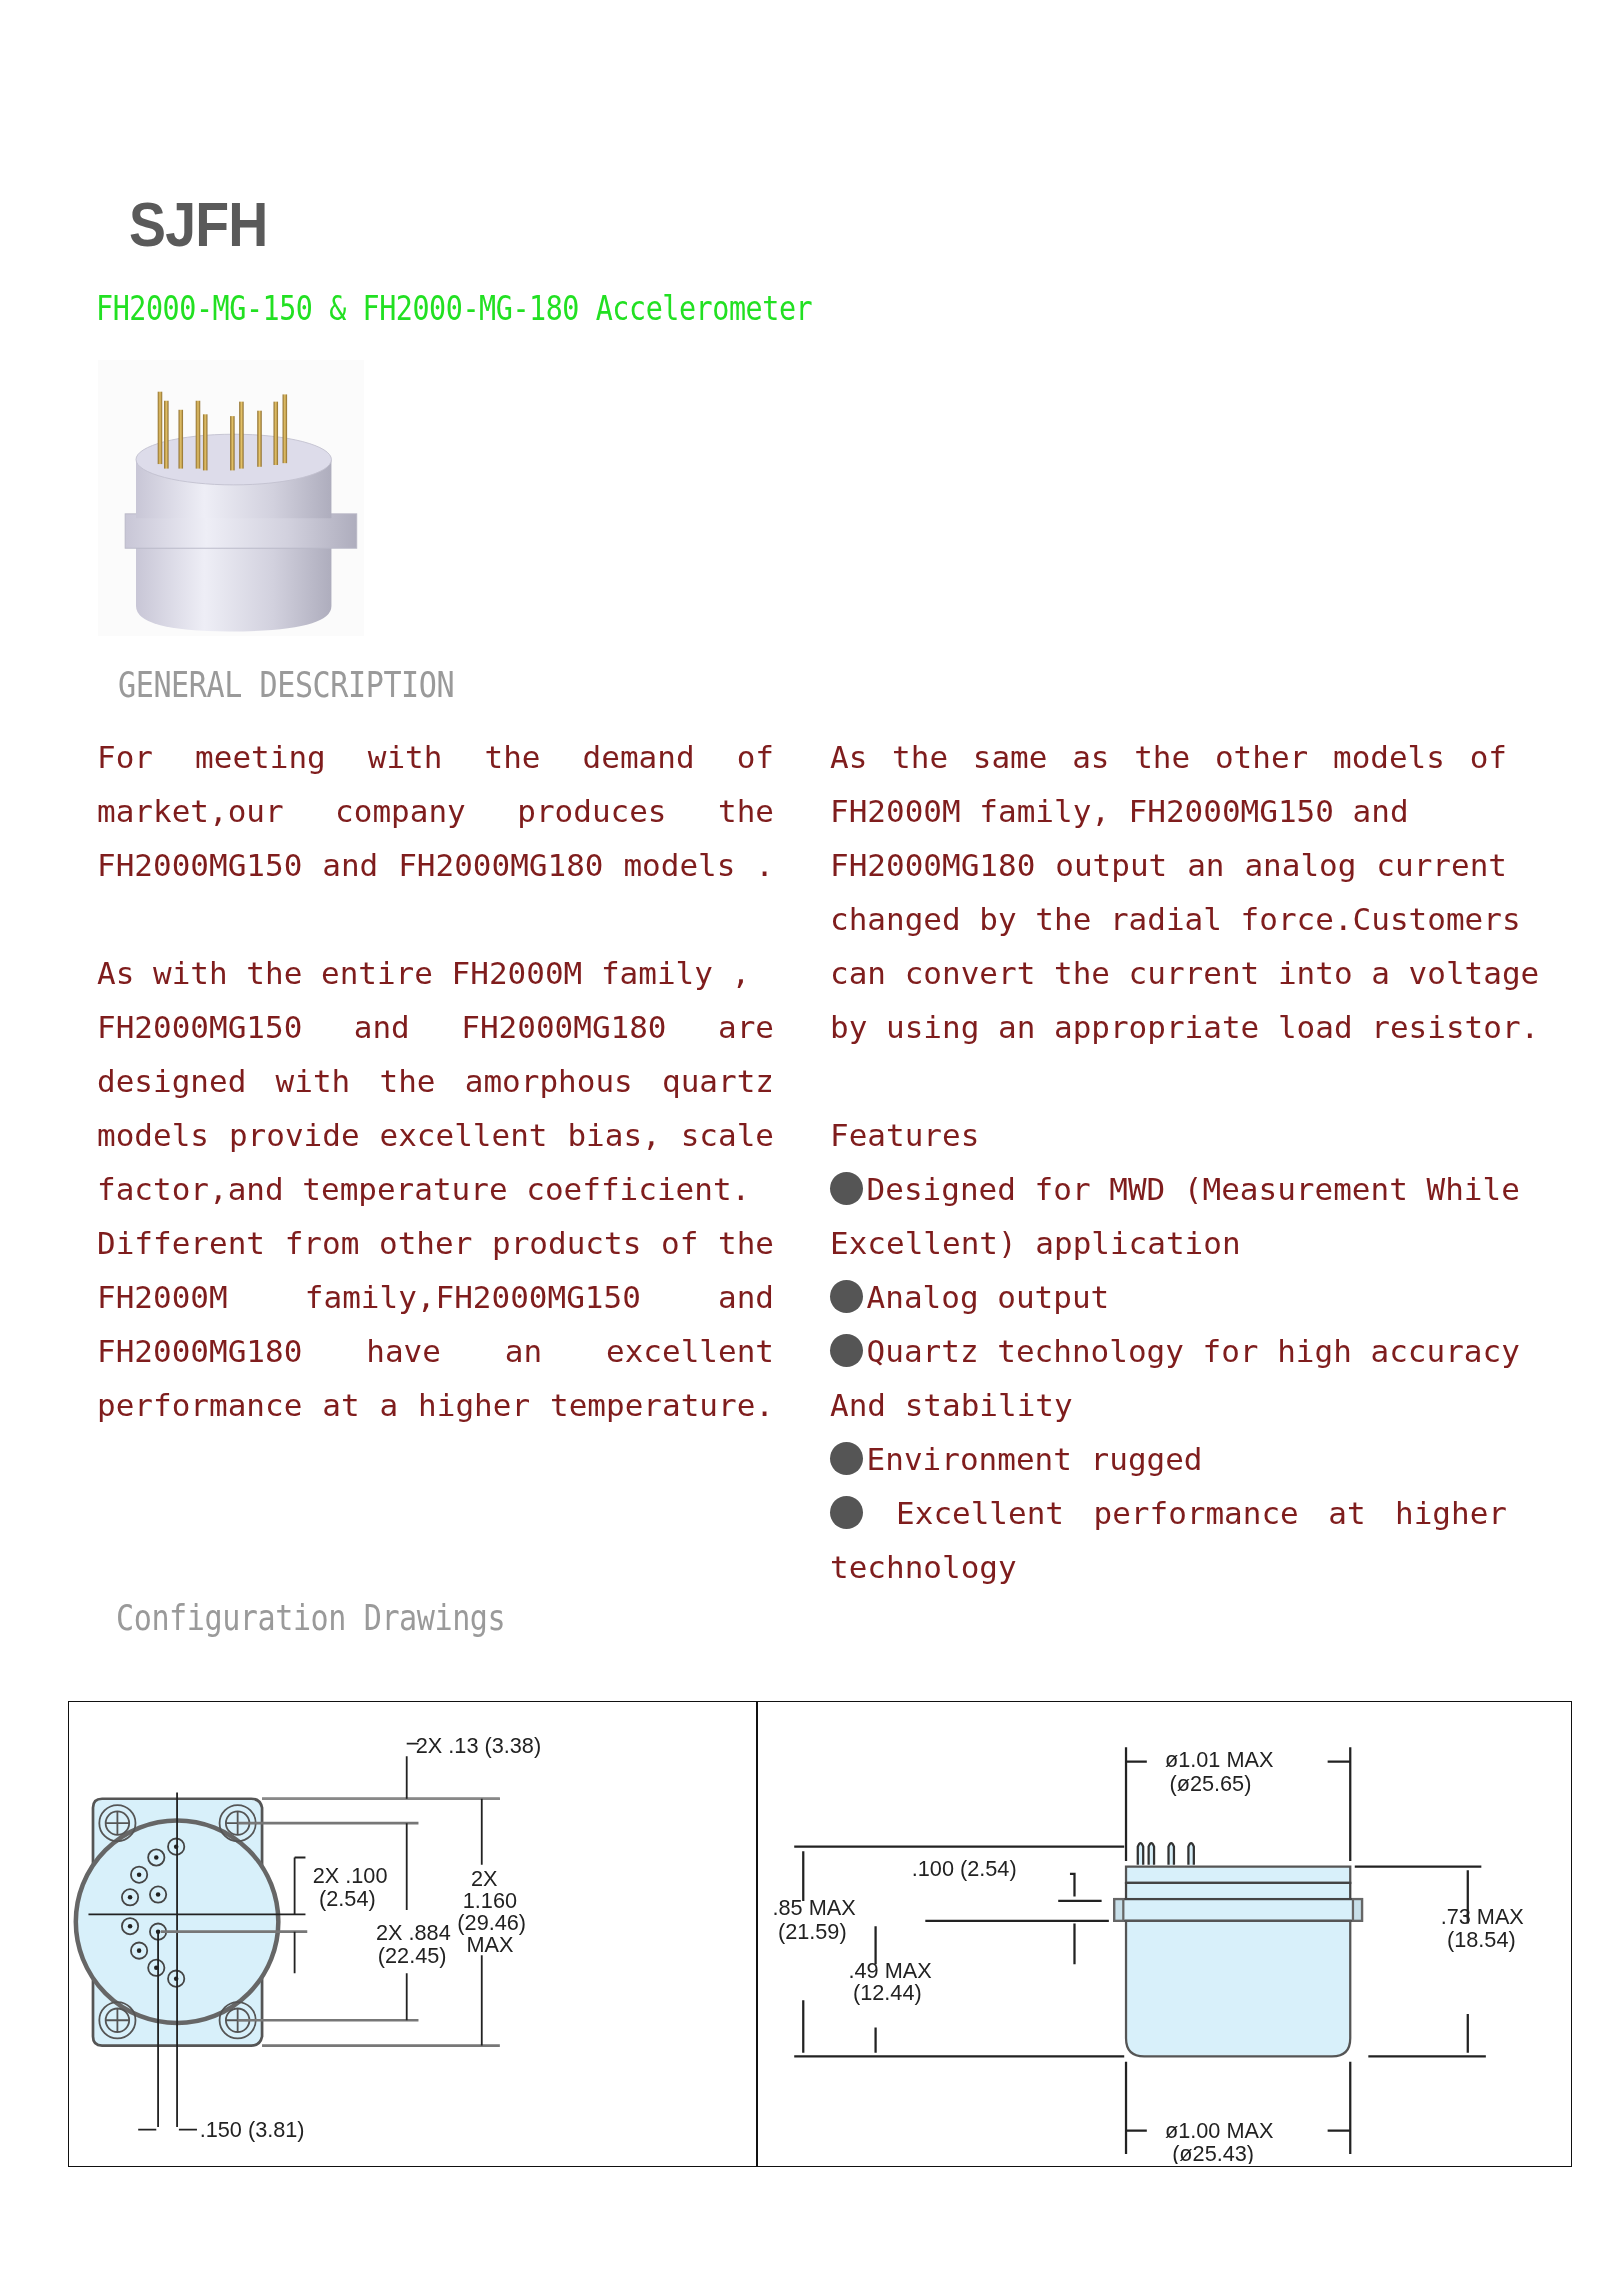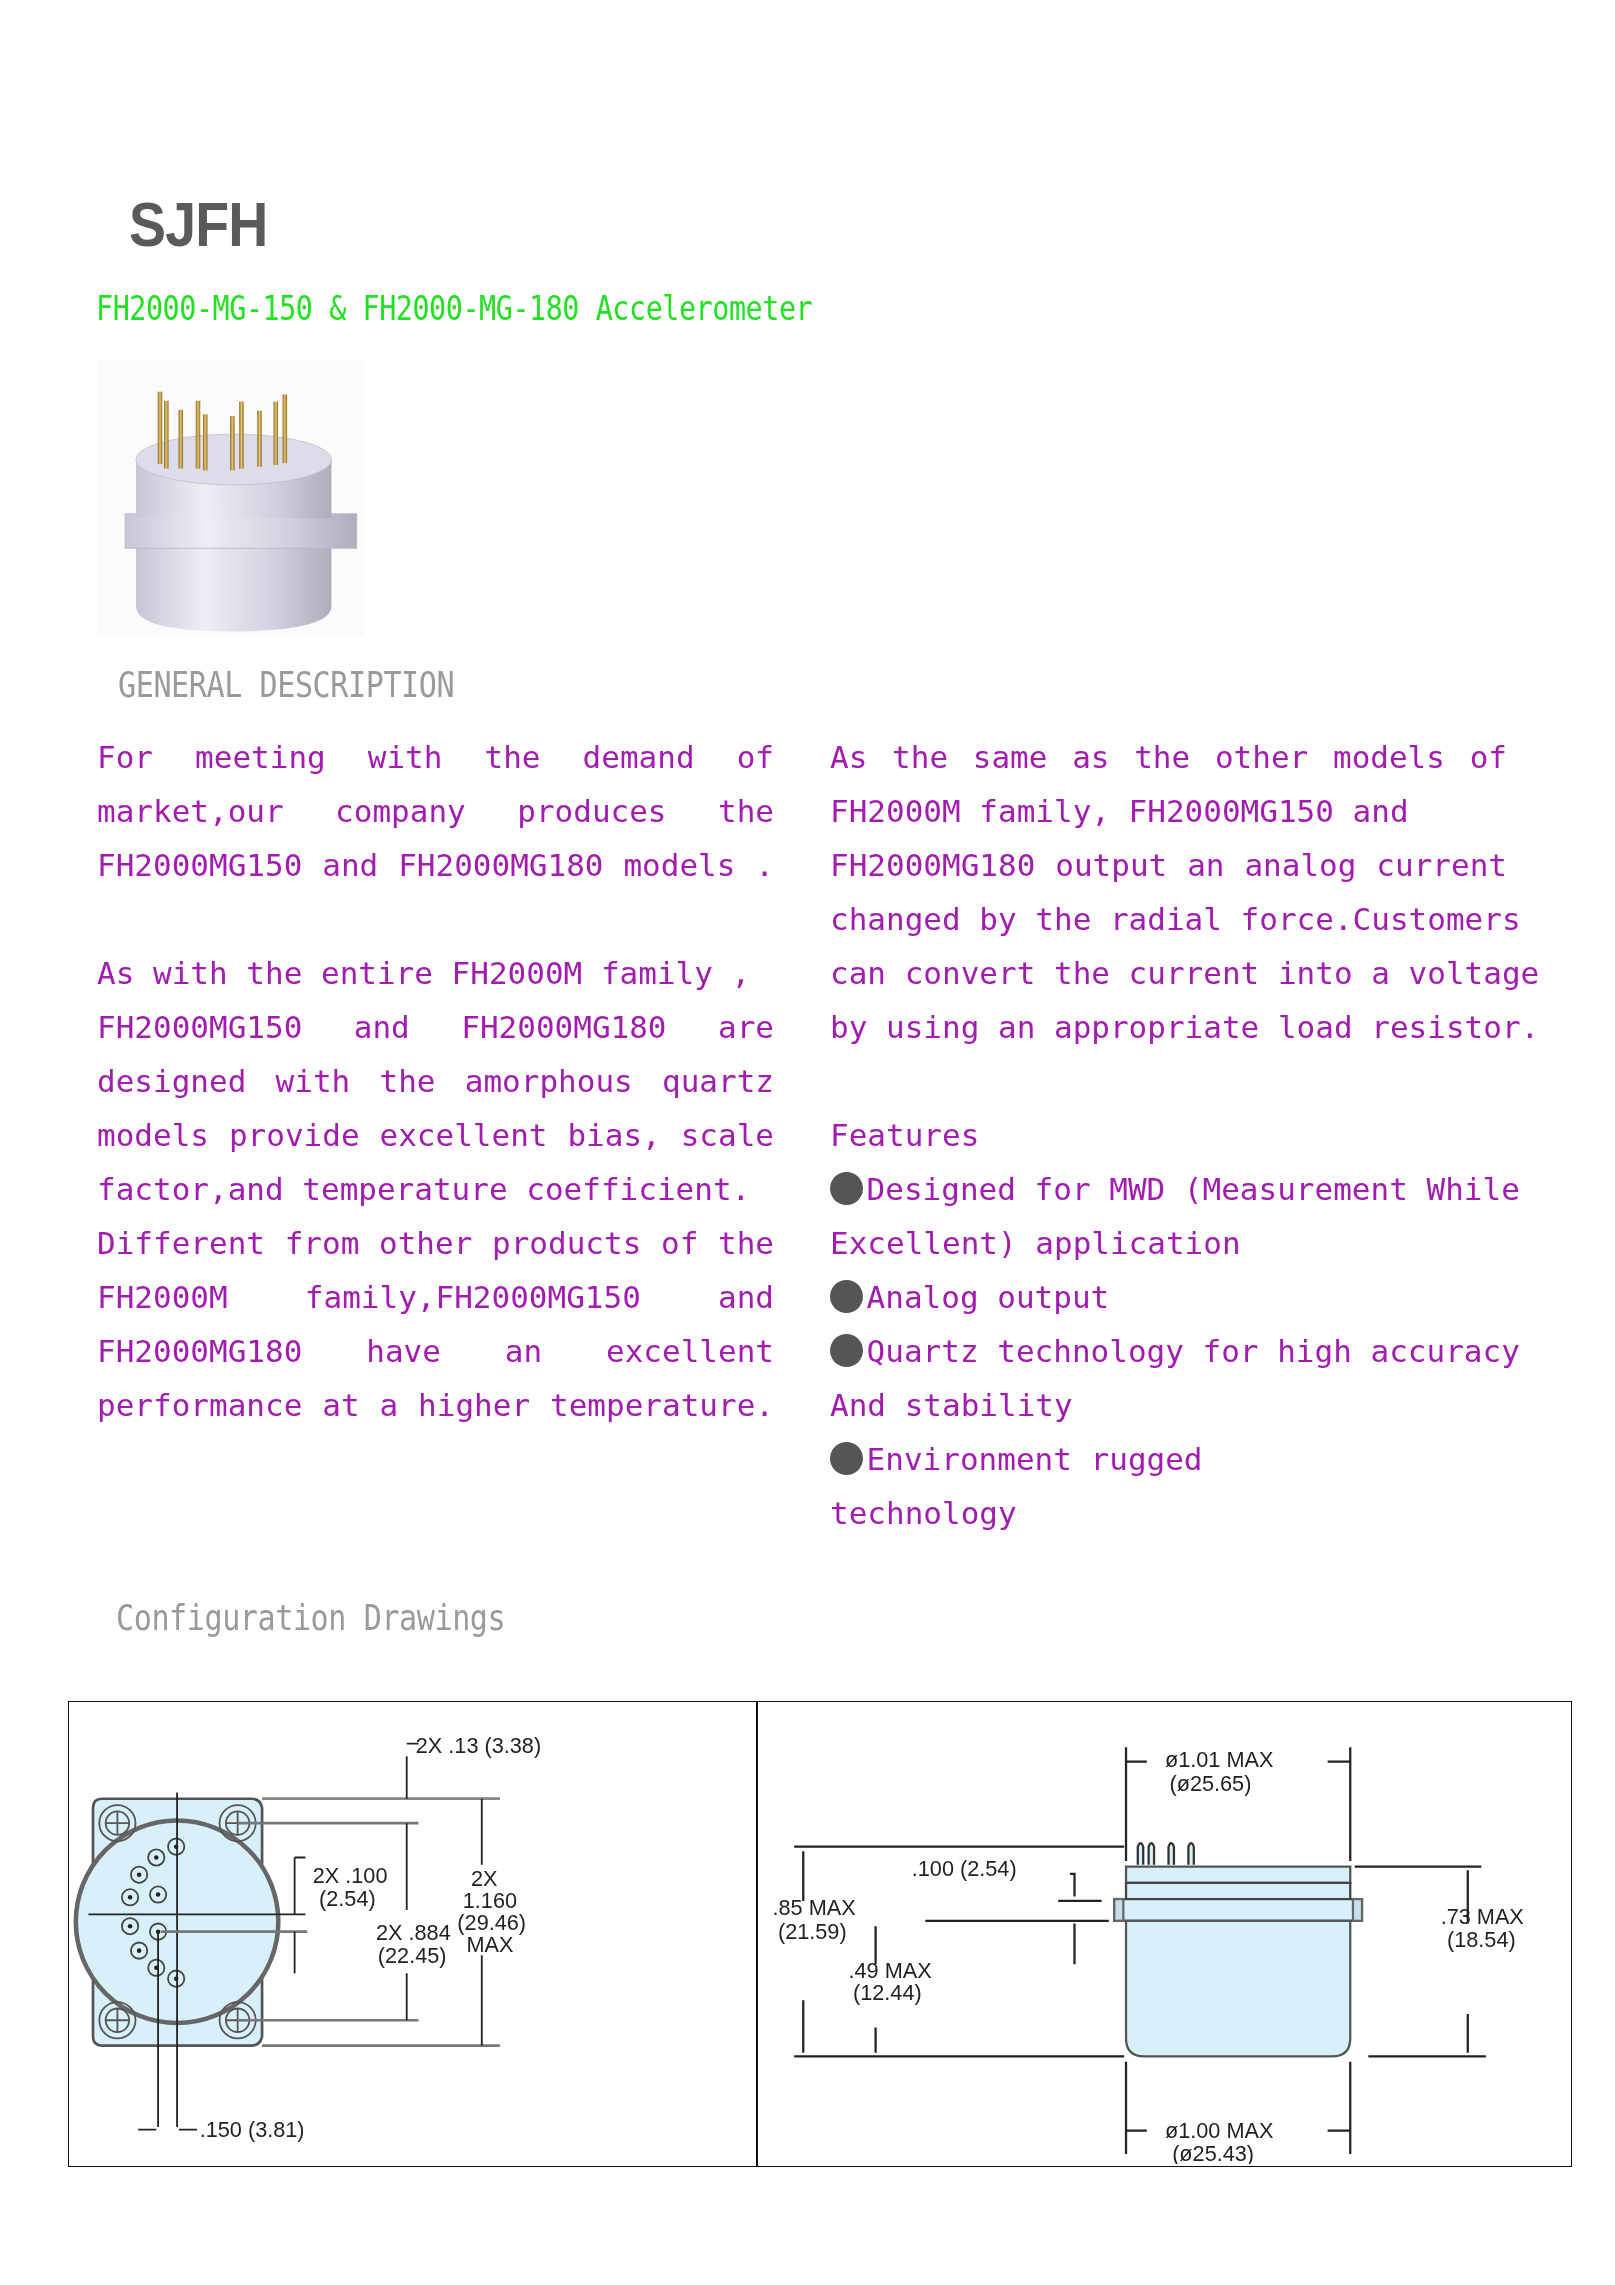--- a/index.html
+++ b/index.html
@@ -6,21 +6,21 @@
   body { width:1616px; height:2285px; position:relative; overflow:hidden;
          font-family:"DejaVu Sans Mono","Liberation Mono",monospace; color:#555555; }
   .abs { position:absolute; }
   .brand { left:129px; top:188px; font-family:"Liberation Sans",sans-serif; font-weight:bold;
            font-size:63px; color:#5a5a5a; letter-spacing:-0.9px; transform:scaleX(0.88); transform-origin:left top; }
   .subtitle { left:96px; top:289px; font-size:33px; color:#22e022; letter-spacing:-0.5px; white-space:nowrap;
               transform:scaleX(0.86); transform-origin:left top; }
   .photo { left:98px; top:360px; width:266px; height:276px; }
   .h2 { font-size:35px; color:#9a9a9a; white-space:nowrap; letter-spacing:-0.5px;
         transform:scaleX(0.86); transform-origin:left top; }
-  .col { width:677px; font-size:31px; line-height:54px; color:#a21caf; }
+  .col { width:677px; font-size:31px; line-height:54px; color:#7f1d1d; }
   .line { display:block; text-align:justify; text-align-last:justify; white-space:nowrap; height:54px; overflow:visible; }
   .line.left { text-align:right; text-align-last:left; }
   .blank { height:54px; }
   .bullet { display:inline-block; width:33px; height:33px; border-radius:50%; background:#555; vertical-align:-5.4px; margin-right:3.6px; }
   .drawbox { left:68px; top:1701px; width:1504px; height:466px; border:1.8px solid #111; box-sizing:border-box; }
   .divider { left:756px; top:1701px; width:1.8px; height:466px; background:#111; }
   svg text { font-family:"Liberation Sans",sans-serif; fill:#222; }
 </style>
 </head>
 <body>
@@ -94,20 +94,21 @@
   <span class="line"><span>by using an appropriate load resistor.</span></span>
   <span class="line blank"></span>
   <span class="line left"><span>Features</span></span>
 
   <span class="line"><span class="bullet"></span><span>Designed for MWD (Measurement While</span></span>
   <span class="line left"><span>Excellent) application</span></span>
   <span class="line left"><span class="bullet"></span><span>Analog output</span></span>
   <span class="line"><span class="bullet"></span><span>Quartz technology for high accuracy</span></span>
   <span class="line left"><span>And stability</span></span>
   <span class="line left"><span class="bullet"></span><span>Environment rugged</span></span>
+  <span class="line"><span class="bullet"></span><span> Excellent  performance  at  higher</span></span>
   <span class="line left"><span>technology</span></span>
 </div>
 
 <div class="abs h2" style="left:116px; top:1598px;">Configuration  Drawings</div>
 
 <div class="abs drawbox"></div>
 <div class="abs divider"></div>
 
 <svg class="abs" style="left:70px; top:1702px;" width="687" height="462" viewBox="0 0 759 511">
   <g stroke="#333" stroke-width="3" fill="none">

